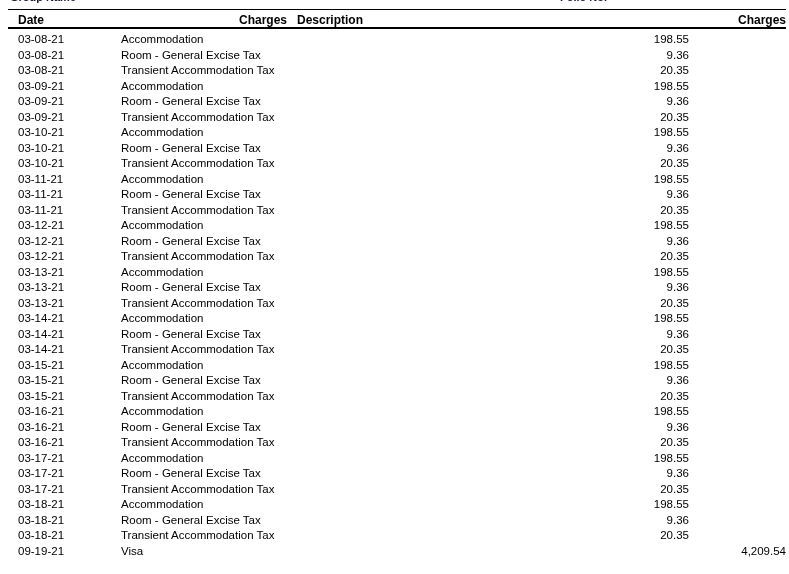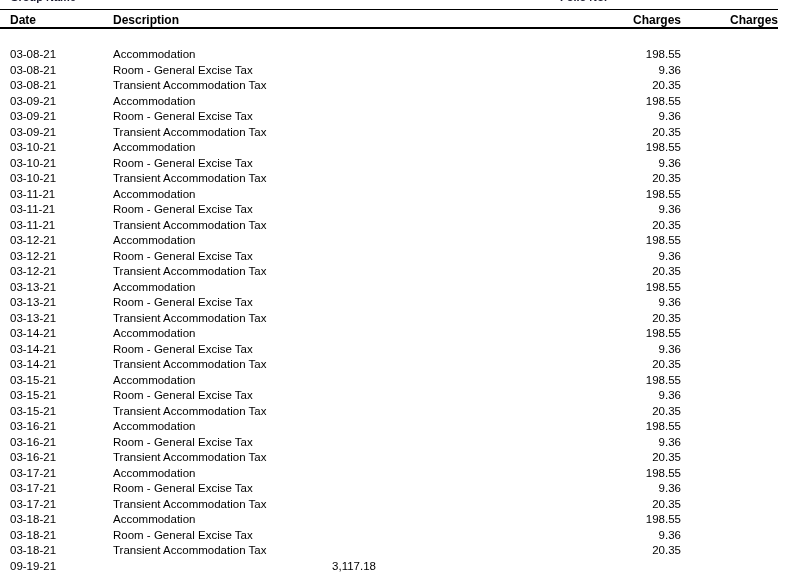--- a/index.html
+++ b/index.html
@@ -34,21 +34,21 @@
     white-space: nowrap;
     line-height: 13px;
   }
   .meta-group-name { left: 10px; }
   .meta-folio-no   { left: 560px; }
 
   
   .folio-table {
     position: absolute;
     top: 9px;
-    left: 0;
+    left: 8px;
     width: 778px;
   }
 
   .rule {
     height: 0;
     border-top: 1px solid #000000;
     width: 778px;
   }
   .rule-top    { border-top-width: 1px; }
   .rule-bottom { border-top-width: 2px; }
@@ -60,21 +60,21 @@
     padding-top: 1px;
   }
   .head-row .cell {
     font-size: 12px;
     font-weight: bold;
     line-height: 14px;
     white-space: nowrap;
   }
 
   .body-rows {
-    padding-top: 18px;
+    padding-top: 3px;
   }
   .data-row {
     display: flex;
     align-items: baseline;
     height: 15.5px;
   }
   .data-row .cell {
     font-size: 11.5px;
     line-height: 15.5px;
     white-space: nowrap;
@@ -113,22 +113,22 @@
   <span class="meta-label meta-group-name">Group Name</span>
   <span class="meta-label meta-folio-no">Folio No.</span>
 </div>
 
 <div class="folio-table">
 
   <div class="rule rule-top"></div>
 
   <div class="head-row">
     <div class="cell col-date">Date</div>
+    <div class="cell col-charges">Charges</div>
     <div class="cell col-desc">Description</div>
-    <div class="cell col-charges">Charges</div>
     <div class="cell col-credits">Charges</div>
   </div>
 
   <div class="rule rule-bottom"></div>
 
   <div class="body-rows" id="table-body">
       <div class="data-row">
         <div class="cell col-date">03-08-21</div>
         <div class="cell col-desc">Accommodation</div>
         <div class="cell col-charges">198.55</div>
@@ -321,18 +321,19 @@
         <div class="cell col-credits"></div>
       </div>
       <div class="data-row">
         <div class="cell col-date">03-18-21</div>
         <div class="cell col-desc">Transient Accommodation Tax</div>
         <div class="cell col-charges">20.35</div>
         <div class="cell col-credits"></div>
       </div>
       <div class="data-row">
         <div class="cell col-date">09-19-21</div>
+        <div class="cell col-desc">Visa</div>
         <div class="cell col-charges"></div>
-        <div class="cell col-credits">3,117.18</div>
+        <div class="cell col-credits">4,209.54</div>
       </div>
     </div>
 
 </div>
 
 </body></html>

